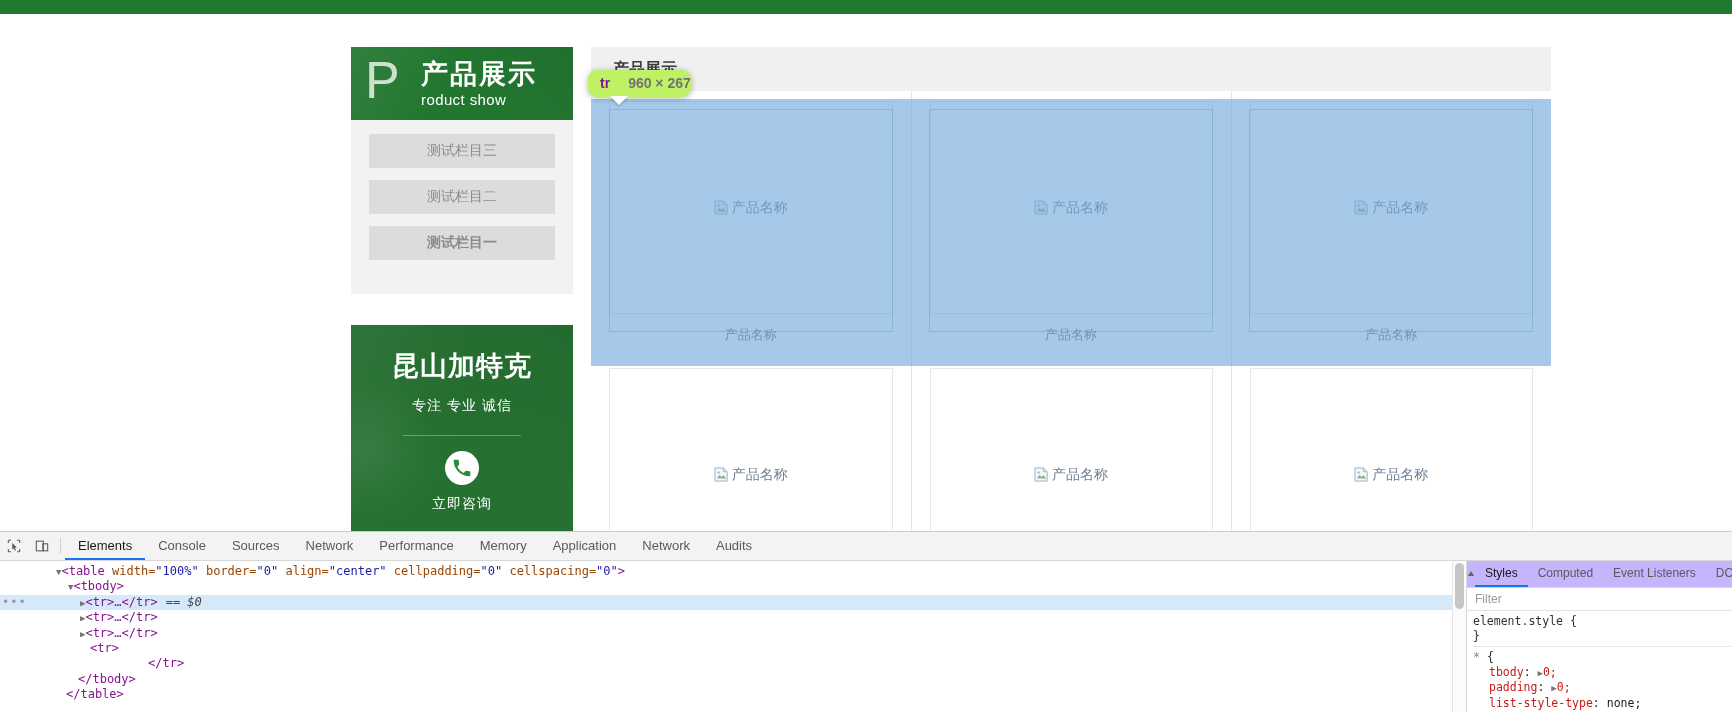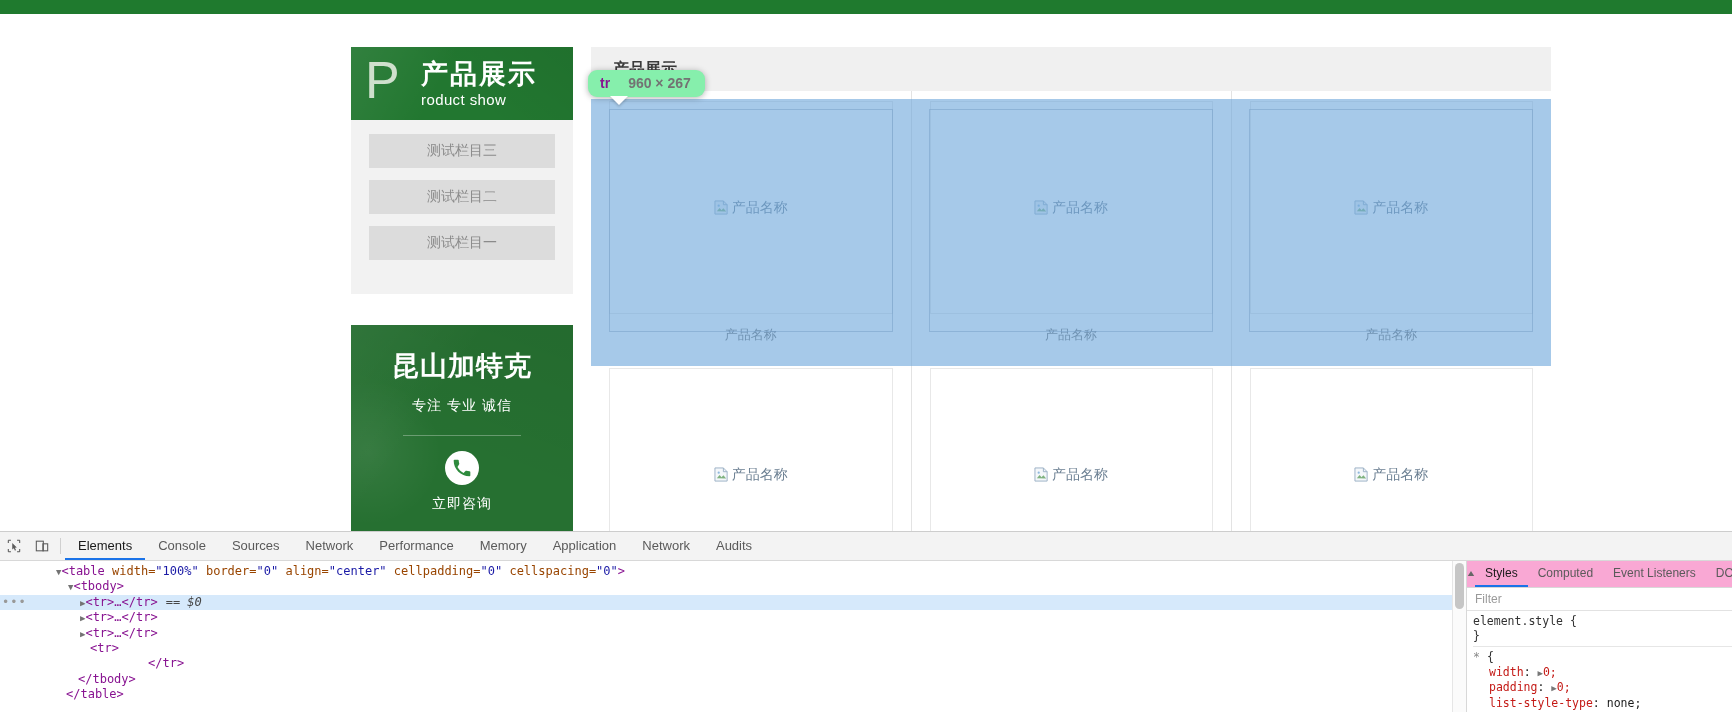--- a/index.html
+++ b/index.html
@@ -58,21 +58,21 @@
   }
   .menu-item {
     height: 34px;
     background: #dcdcdc;
     color: #8b8b8b;
     font-size: 14px;
     display: flex; align-items: center; justify-content: center;
     margin-bottom: 12px;
     cursor: pointer;
   }
-  .menu-item:last-child { margin-bottom: 16px; }
+  .menu-item:last-child { margin-bottom: 16px; font-weight: bold; }
 
   
   #contact-card {
     position: absolute; left: 351px; top: 325px;
     width: 222px; height: 206px;
     background: #267031;
     background-image:
       linear-gradient(125deg, rgba(255,255,255,.05) 0%, rgba(255,255,255,0) 38%),
       radial-gradient(circle at 8% 62%, rgba(255,255,255,.07) 0%, rgba(255,255,255,0) 30%),
       linear-gradient(200deg, rgba(0,0,0,.05) 0%, rgba(0,0,0,0) 60%);
@@ -157,24 +157,24 @@
     position: absolute; left: 18px; top: 10px;
     width: 284px; height: 223px;
     border: 1px solid rgba(120,160,200,.55);
   }
   #row-highlight .hl-content.c2 { left: 338px; }
   #row-highlight .hl-content.c3 { left: 658px; }
 
   
   #dt-tooltip {
     position: absolute; left: 588px; top: 70px;
-    background: #86efac;
+    background: #bef264;
     border-radius: 9px;
     box-shadow: 0 1px 6px rgba(0,0,0,.30);
-    padding: 5px 14px 6px 12px;
+    padding: 5px 0 6px 12px;
     display: flex; align-items: baseline;
     font-size: 14px;
     z-index: 40;
   }
   #dt-tooltip .tag { color: #881391; font-weight: bold; }
   #dt-tooltip .dims { color: #737373; margin-left: 18px; font-weight: bold; }
   #dt-tooltip .arrow {
     position: absolute; left: 22px; bottom: -8px;
     width: 0; height: 0;
     border-left: 9px solid transparent;
@@ -246,21 +246,21 @@
   #styles-pane {
     flex: 1 1 auto;
     border-left: 1px solid #d8d8d8;
     display: flex; flex-direction: column;
     overflow: hidden;
   }
   #styles-tabbar {
     height: 27px;
     display: flex; align-items: stretch;
     border-bottom: 1px solid #d8d8d8;
-    background: #f9a8d4;
+    background: #c4b5fd;
   }
   .st-tab {
     padding: 0 10px; display: flex; align-items: center;
     font-size: 12px; color: #5a5a5a; white-space: nowrap;
     border-bottom: 2px solid transparent; cursor: pointer;
   }
   .st-tab.active { color: #1a1a1a; border-bottom-color: #1a73e8; }
   #styles-filter {
     height: 23px;
     border-bottom: 1px solid #e2e2e2;
@@ -532,20 +532,20 @@
       </div>
 
       <div id="styles-rules">
         <div>
           <div>element.style {</div>
           <div>}</div>
         </div>
         <div class="rule-sep"></div>
         <div>
           <div><span class="cstar">*</span> <span class="sel-name">{</span></div>
-          <div style="padding-left:16px;"><span class="prop">width</span><span class="val">: </span><span class="prop-arrow">▶</span><span class="prop">0;</span></div>
+          <div style="padding-left:16px;"><span class="prop">tbody</span><span class="val">: </span><span class="prop-arrow">▶</span><span class="prop">0;</span></div>
           <div style="padding-left:16px;"><span class="prop">padding</span><span class="val">: </span><span class="prop-arrow">▶</span><span class="prop">0;</span></div>
           <div style="padding-left:16px;"><span class="prop">list-style-type</span><span class="val">: </span><span class="val">none;</span></div>
         </div>
       </div>
     </div>
   </div>
 </div>
 
 </body></html>

